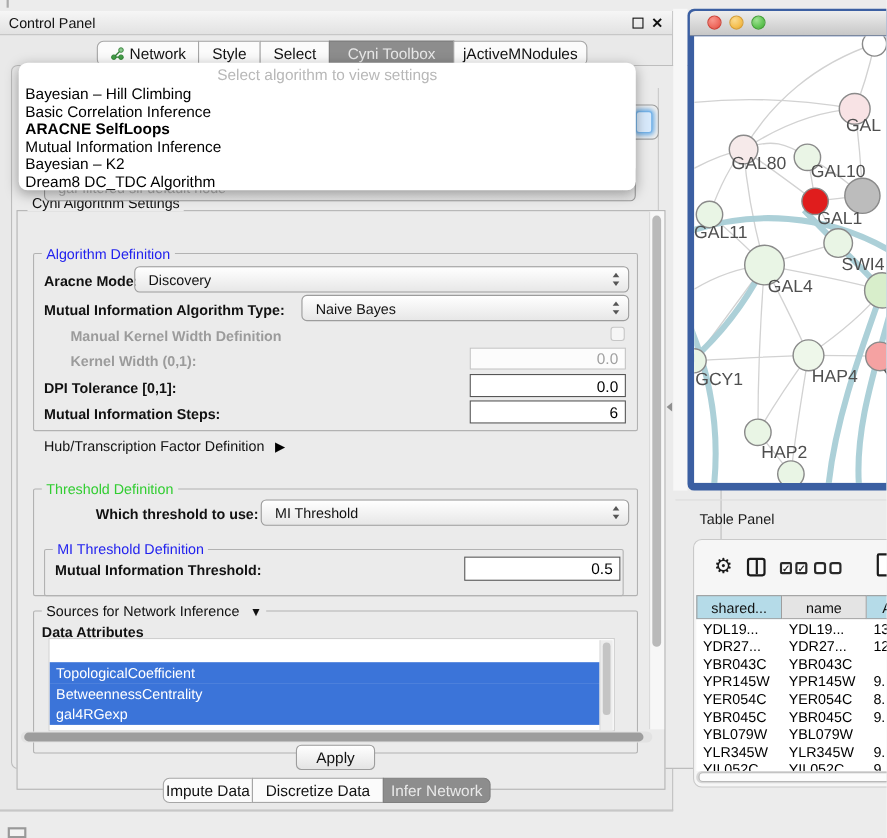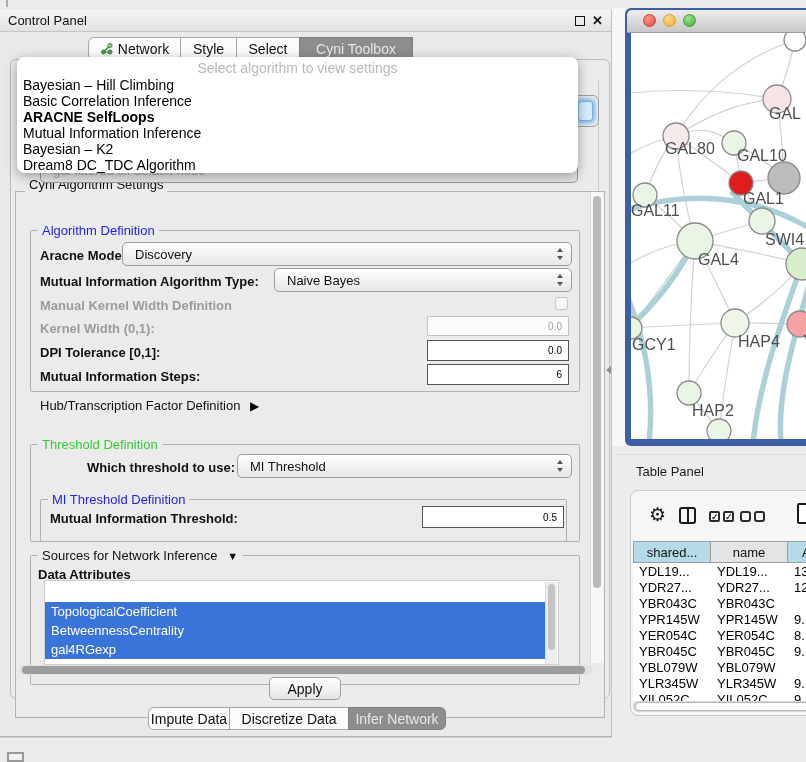--- a/index.html
+++ b/index.html
@@ -17,36 +17,36 @@
   .close-x{position:absolute;right:8px;top:3px;font-size:13px;font-weight:bold;color:#111;}
   
   .tabstrip{position:absolute;display:flex;}
   .tab{height:23px;box-sizing:border-box;border:1px solid #a6a6a6;background:#fbfbfb;font-size:14px;
        color:#111;display:flex;align-items:center;justify-content:center;margin-left:-1px;gap:5px;}
   .tab.sel{background:#8d8d8d;color:#e9e9e9;border-color:#7f7f7f;}
   .tab.first{border-radius:6px 0 0 6px;margin-left:0;}
   .tab.last{border-radius:0 6px 6px 0;}
   
   .main-panel{position:absolute;left:10px;top:49px;width:598px;height:638px;background:#ebebeb;
-              border:1px solid #bdbdbd;border-radius:6px;}
+              border:1px solid #bdbdbd;border-radius:6px;padding-left:46px;}
   
   .group{position:absolute;border:1px solid #b2b2b2;border-radius:2px;box-sizing:border-box;}
   .gtitle{position:absolute;font-size:13px;background:#ebebeb;padding:0 4px;white-space:nowrap;z-index:2;}
   .blue{color:#2222ee;}  .green{color:#32cd32;}
   .lbl{position:absolute;font-size:13px;font-weight:bold;color:#111;white-space:nowrap;}
-  .lbl.dis{color:#9b9b9b;}
+  .lbl.dis{color:#9b9b9b;margin-left:24px;}
   .combo{position:absolute;background:linear-gradient(#ffffff,#e7e7e7);border:1px solid #9c9c9c;
          border-radius:5px;font-size:13px;color:#111;display:flex;align-items:center;
          padding-left:12px;box-sizing:border-box;}
   .stepper{position:absolute;right:7px;top:50%;transform:translateY(-50%);width:7px;height:12px;}
   .stepper:before{content:"";position:absolute;top:0;left:0;border-left:3.5px solid transparent;
          border-right:3.5px solid transparent;border-bottom:4px solid #555;}
   .stepper:after{content:"";position:absolute;bottom:0;left:0;border-left:3.5px solid transparent;
          border-right:3.5px solid transparent;border-top:4px solid #555;}
-  .field{position:absolute;background:#fff;border:1px solid #565656;font-size:10px;color:#000;
+  .field{position:absolute;background:#fff;border:1px solid #565656;font-size:14px;color:#000;
          box-sizing:border-box;display:flex;align-items:center;justify-content:flex-end;padding-right:6px;}
   .field.dis{border-color:#c3c3c3;color:#a0a0a0;background:#fcfcfc;}
   .cb{position:absolute;width:13px;height:13px;border:1px solid #c6c6c6;border-radius:3px;background:#f6f6f6;box-sizing:border-box;}
   .settings-box{position:absolute;left:4px;top:131px;width:590px;height:527px;background:#ebebeb;
                 border:1px solid #b3b3b3;overflow:hidden;box-sizing:border-box;}
   .vscroll{position:absolute;background:#f7f7f7;border-left:1px solid #dadada;}
   .vthumb{position:absolute;background:#b9b9b9;border-radius:4px;}
   .hscroll{position:absolute;background:#e2e2e2;border-radius:5px;}
   .hthumb{position:absolute;background:#9d9d9d;border-radius:4px;}
   .attr-list{position:absolute;background:#ffffff;border:1px solid #cfcfcf;box-sizing:border-box;overflow:hidden;}
@@ -116,20 +116,23 @@
         <span>Network</span>
       </div>
       <div class="tab" style="width:57px;">
           <span>Style</span>
         </div>
       <div class="tab" style="width:64px;">
           <span>Select</span>
         </div>
       <div class="tab sel" style="width:114px;">
           <span>Cyni Toolbox</span>
+        </div>
+      <div class="tab last" style="width:122px;">
+          <span>jActiveMNodules</span>
         </div>
     </div>
 
     <div class="main-panel">
 
       <div class="abs" style="left:587px;top:20px;width:1px;height:112px;background:#c9c9c9;"></div>
 
       <div class="gtitle" style="left:14px;top:117px;color:#111;">Cyni Algorithm Settings</div>
 
       <div class="settings-box">

